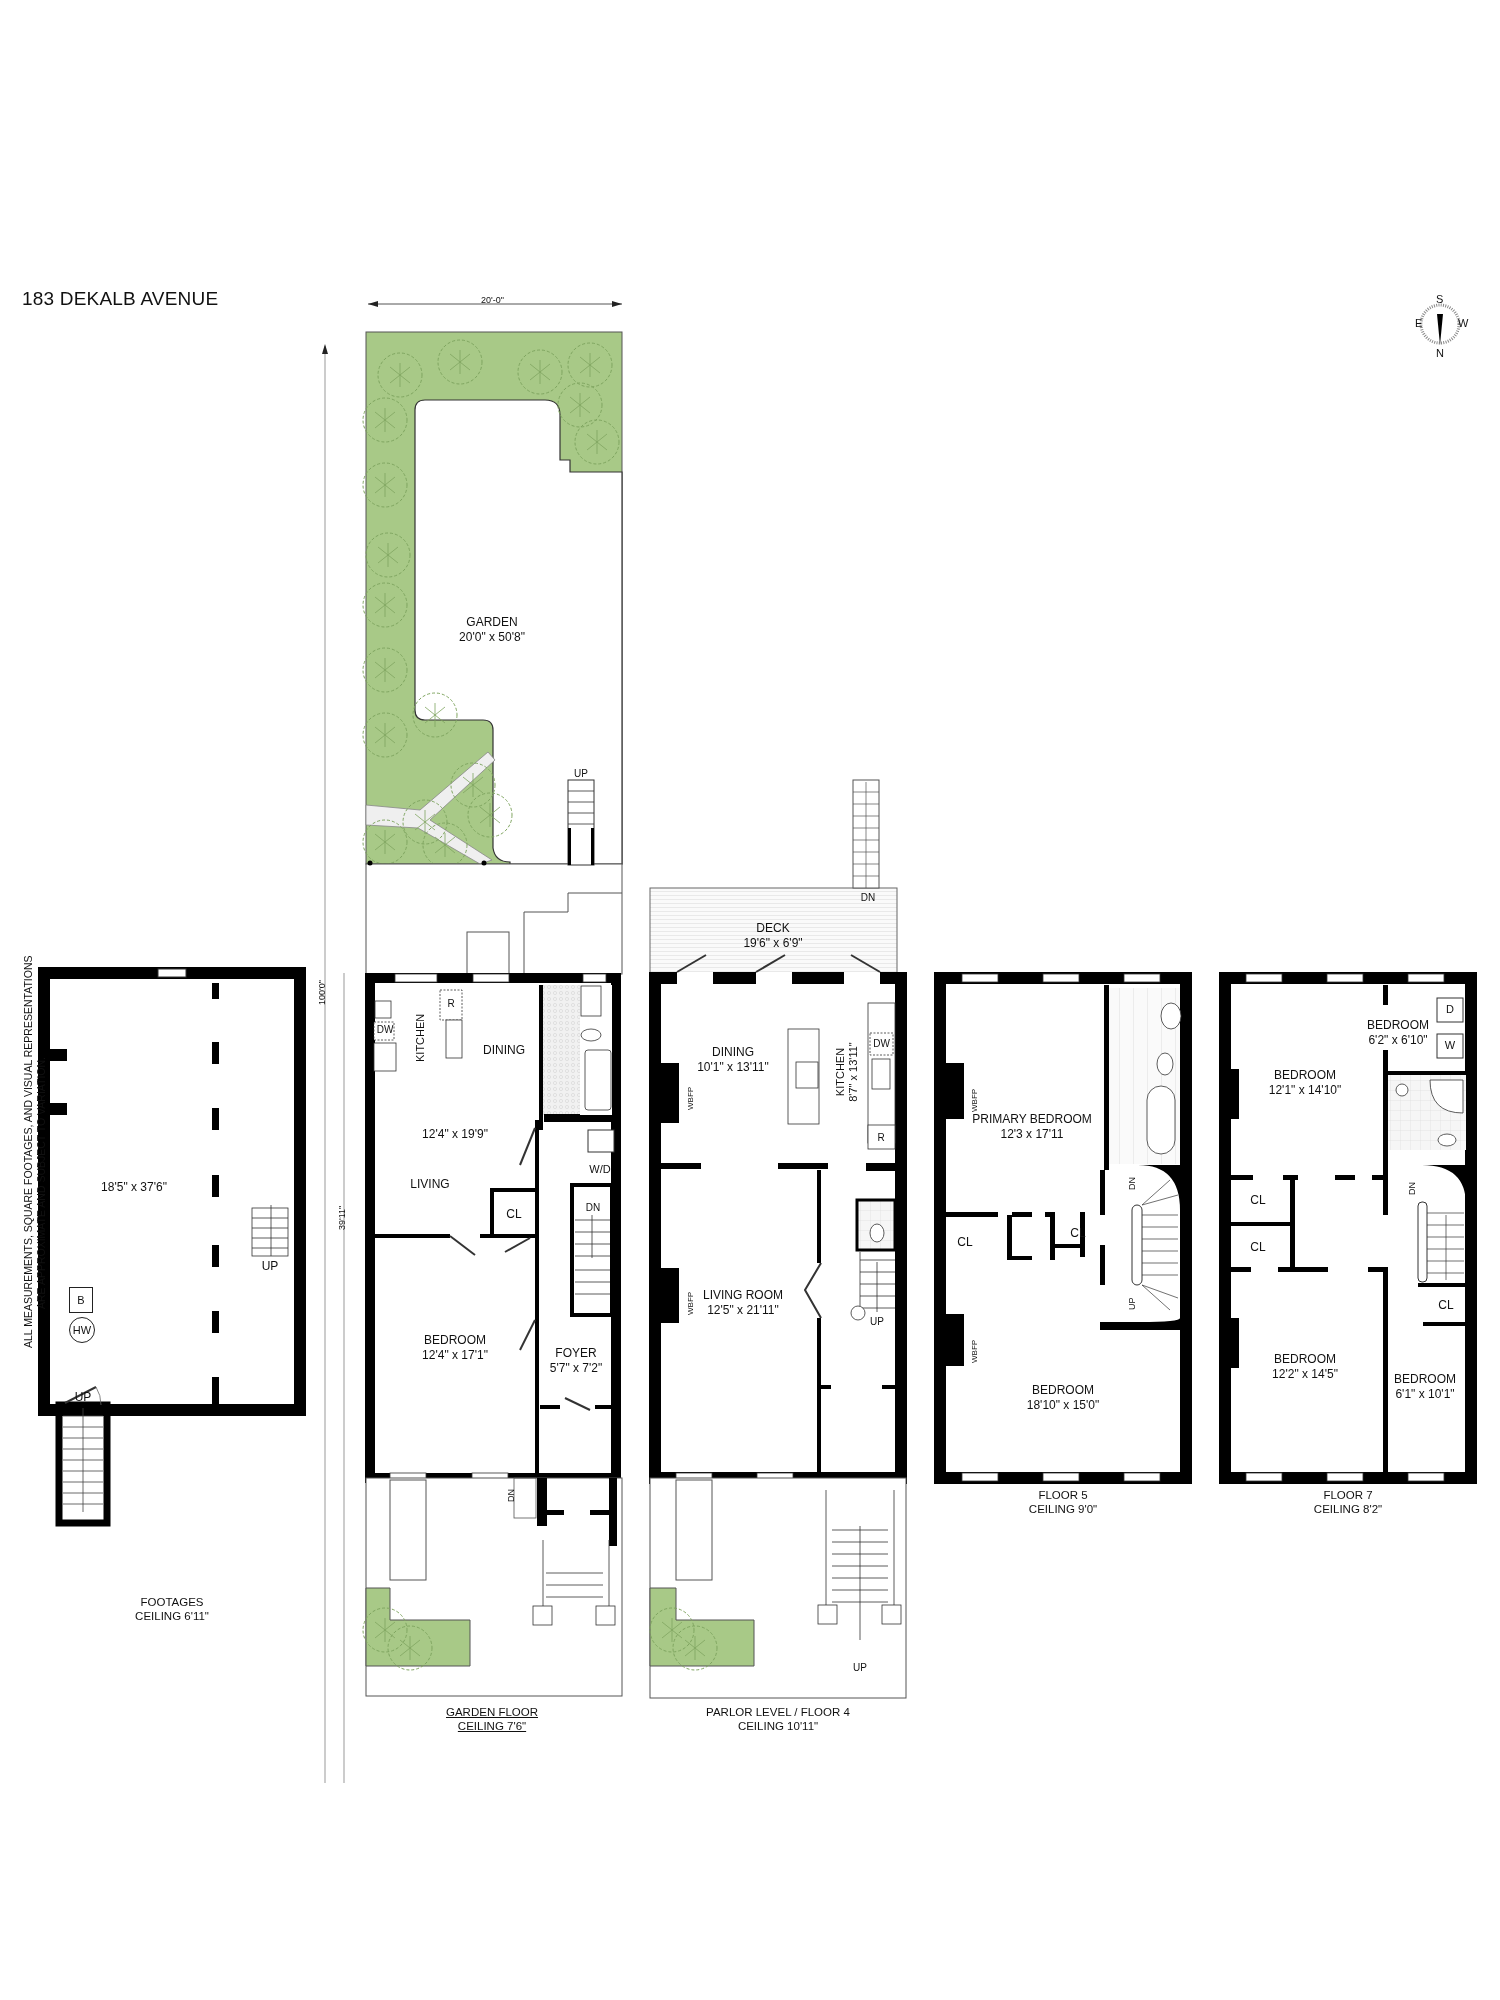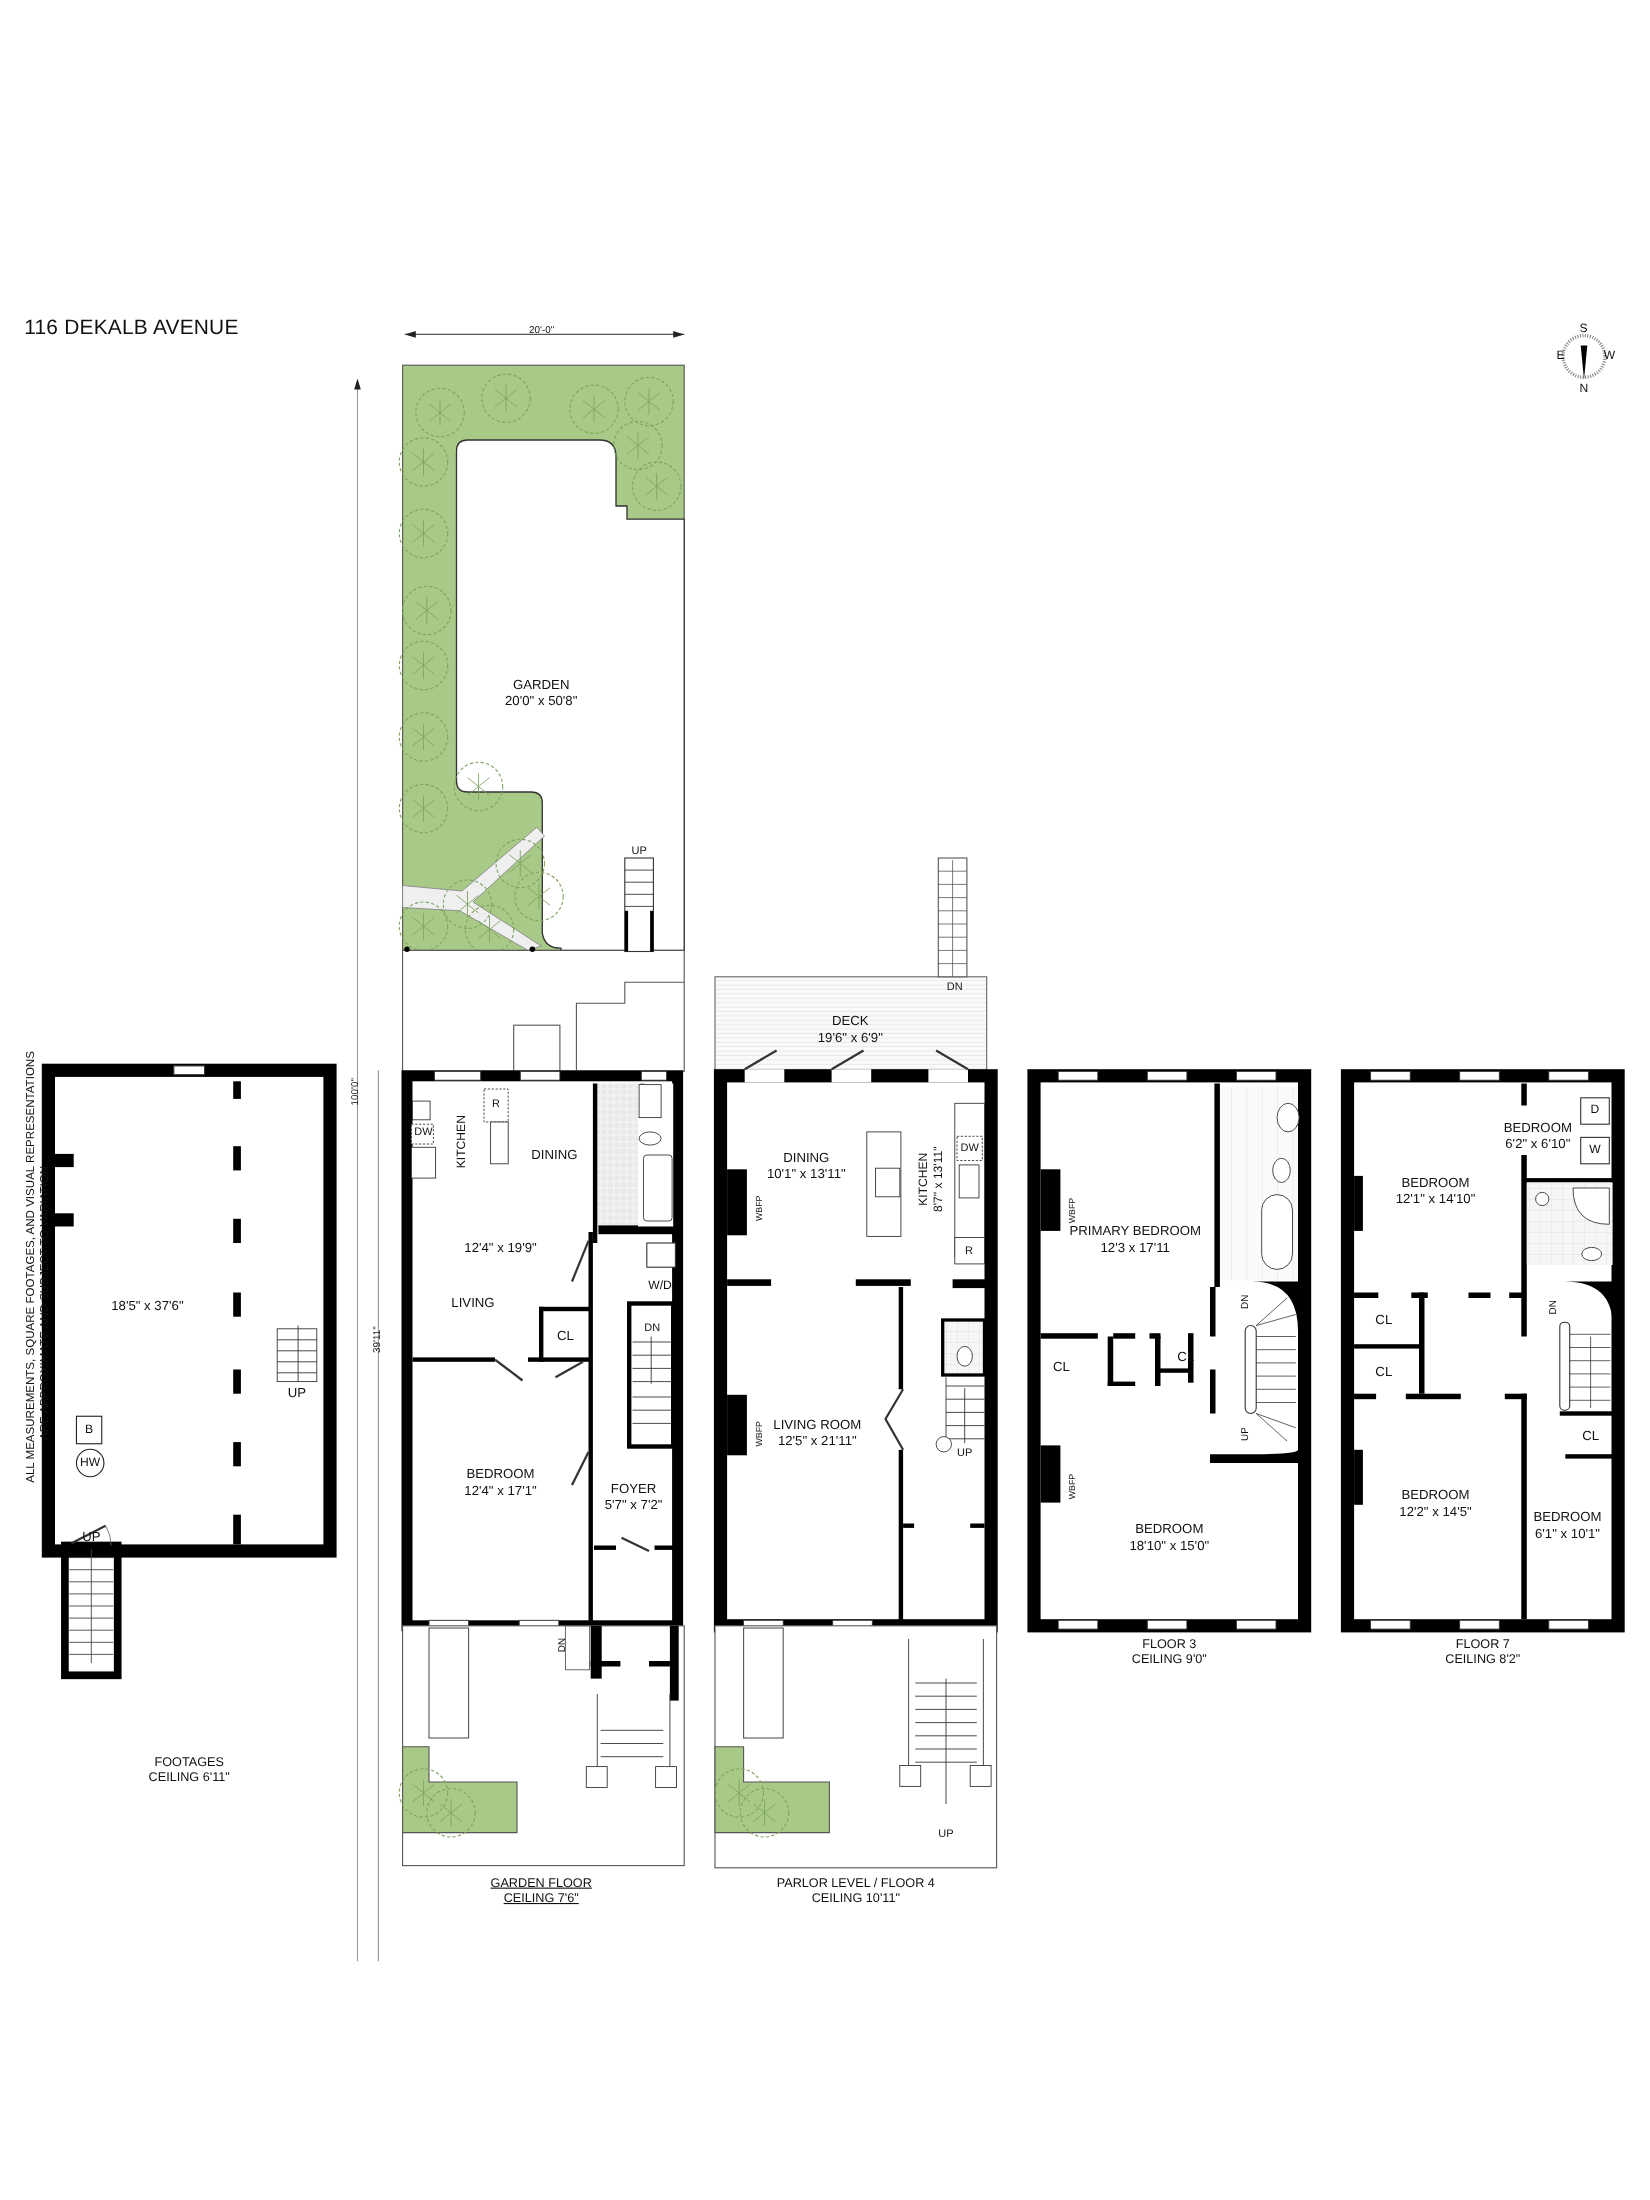--- a/index.html
+++ b/index.html
@@ -11,21 +11,21 @@
   .lbl-sm { font-size:10px; }
   .floor-caption { position:absolute; font-size:11.5px; text-align:center; line-height:14px; transform:translateX(-50%); white-space:nowrap; }
   .vtext { position:absolute; transform-origin:left top; transform:rotate(-90deg); font-size:10.5px; white-space:nowrap; text-align:center; line-height:13px; }
   .dim { font-size:9px; position:absolute; white-space:nowrap; }
   svg { position:absolute; left:0; top:0; }
   .fix { position:absolute; border:1.2px solid #222; background:#fff; font-size:11px; text-align:center; box-sizing:border-box; }
 </style>
 </head>
 <body>
 
-<div class="abs title">116 DEKALB AVENUE</div>
+<div class="abs title">183 DEKALB AVENUE</div>
 
 <div class="abs" style="left:1410px;top:293px;width:60px;height:70px;">
   <svg width="60" height="70" viewBox="0 0 60 70" style="position:absolute;left:0;top:0;">
     <circle cx="30" cy="31" r="19" fill="none" stroke="#888" stroke-width="3" stroke-dasharray="1 1.3"></circle>
     <polygon points="27,21 33,21 30,52" fill="#000"></polygon>
   </svg>
   <span class="abs" style="left:26px;top:0px;font-size:11px;">S</span>
   <span class="abs" style="left:5px;top:24px;font-size:11px;">E</span>
   <span class="abs" style="left:48px;top:24px;font-size:11px;">W</span>
   <span class="abs" style="left:26px;top:54px;font-size:11px;">N</span>
@@ -479,21 +479,21 @@
 </div>
 <div class="lbl" style="left:965px;top:1235px;">CL</div>
 <div class="lbl" style="left:1078px;top:1226px;">CL</div>
 <div class="vtext" style="left:1126px;top:1190px;font-size:9px;">DN</div>
 <div class="vtext" style="left:1126px;top:1310px;font-size:9px;">UP</div>
 <div class="lbl" style="left:1063px;top:1383px;">
   <div>BEDROOM</div>
   <div>18'10" x 15'0"</div>
 </div>
 <div class="floor-caption" style="left:1063px;top:1488px;">
-  <div>FLOOR 3</div>
+  <div>FLOOR 5</div>
   <div>CEILING 9'0"</div>
 </div>
 
 <div class="lbl" style="left:1398px;top:1018px;">
   <div>BEDROOM</div>
   <div>6'2" x 6'10"</div>
 </div>
 <div class="fix" style="left:1437px;top:998px;width:26px;height:24px;line-height:22px;border:none;background:transparent;">D</div>
 <div class="fix" style="left:1437px;top:1034px;width:26px;height:24px;line-height:22px;border:none;background:transparent;">W</div>
 <div class="lbl" style="left:1305px;top:1068px;">

